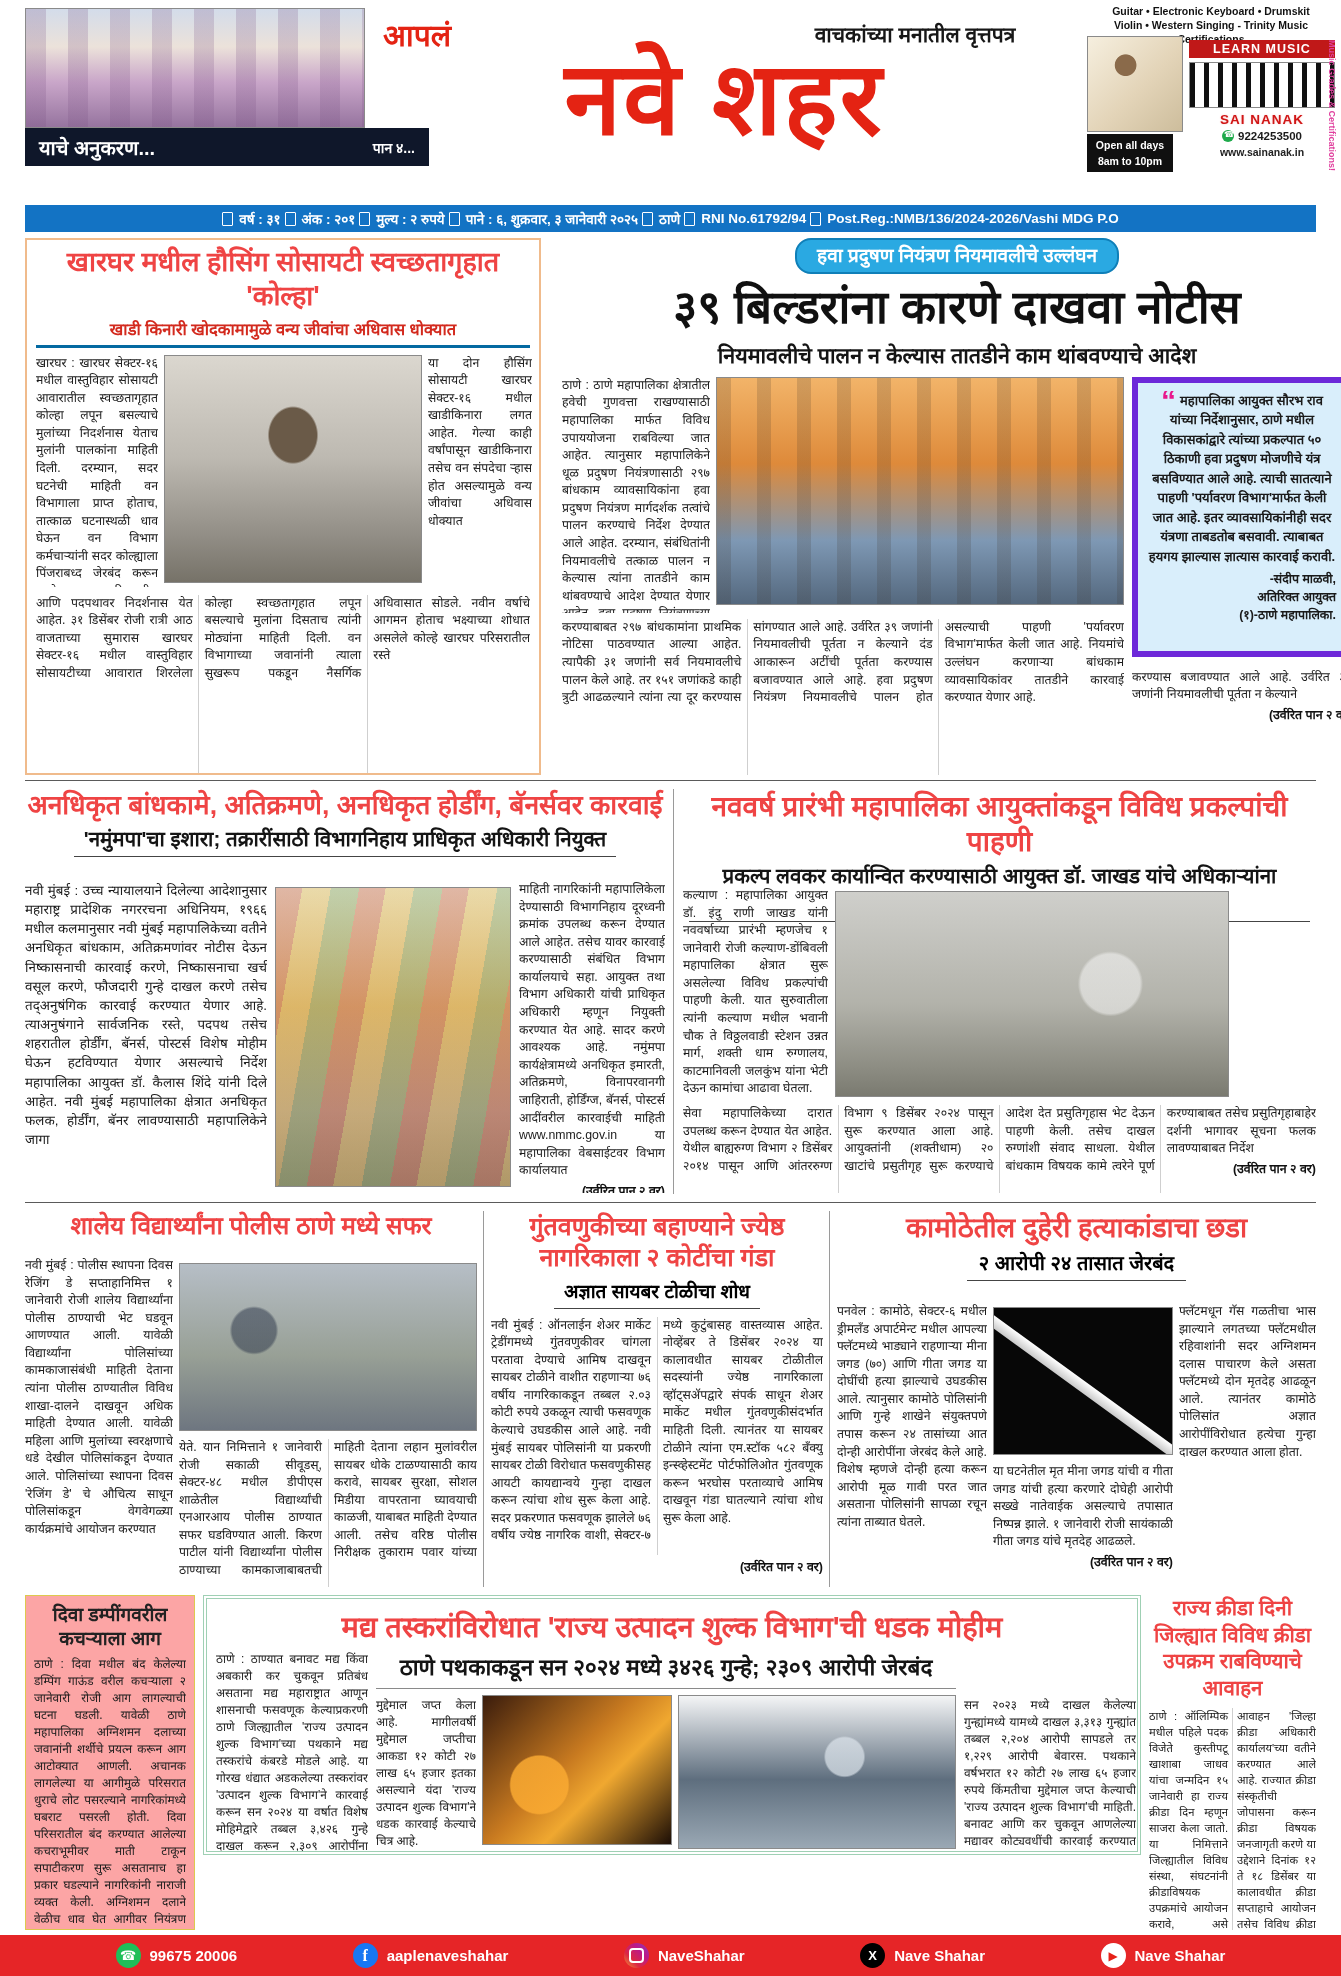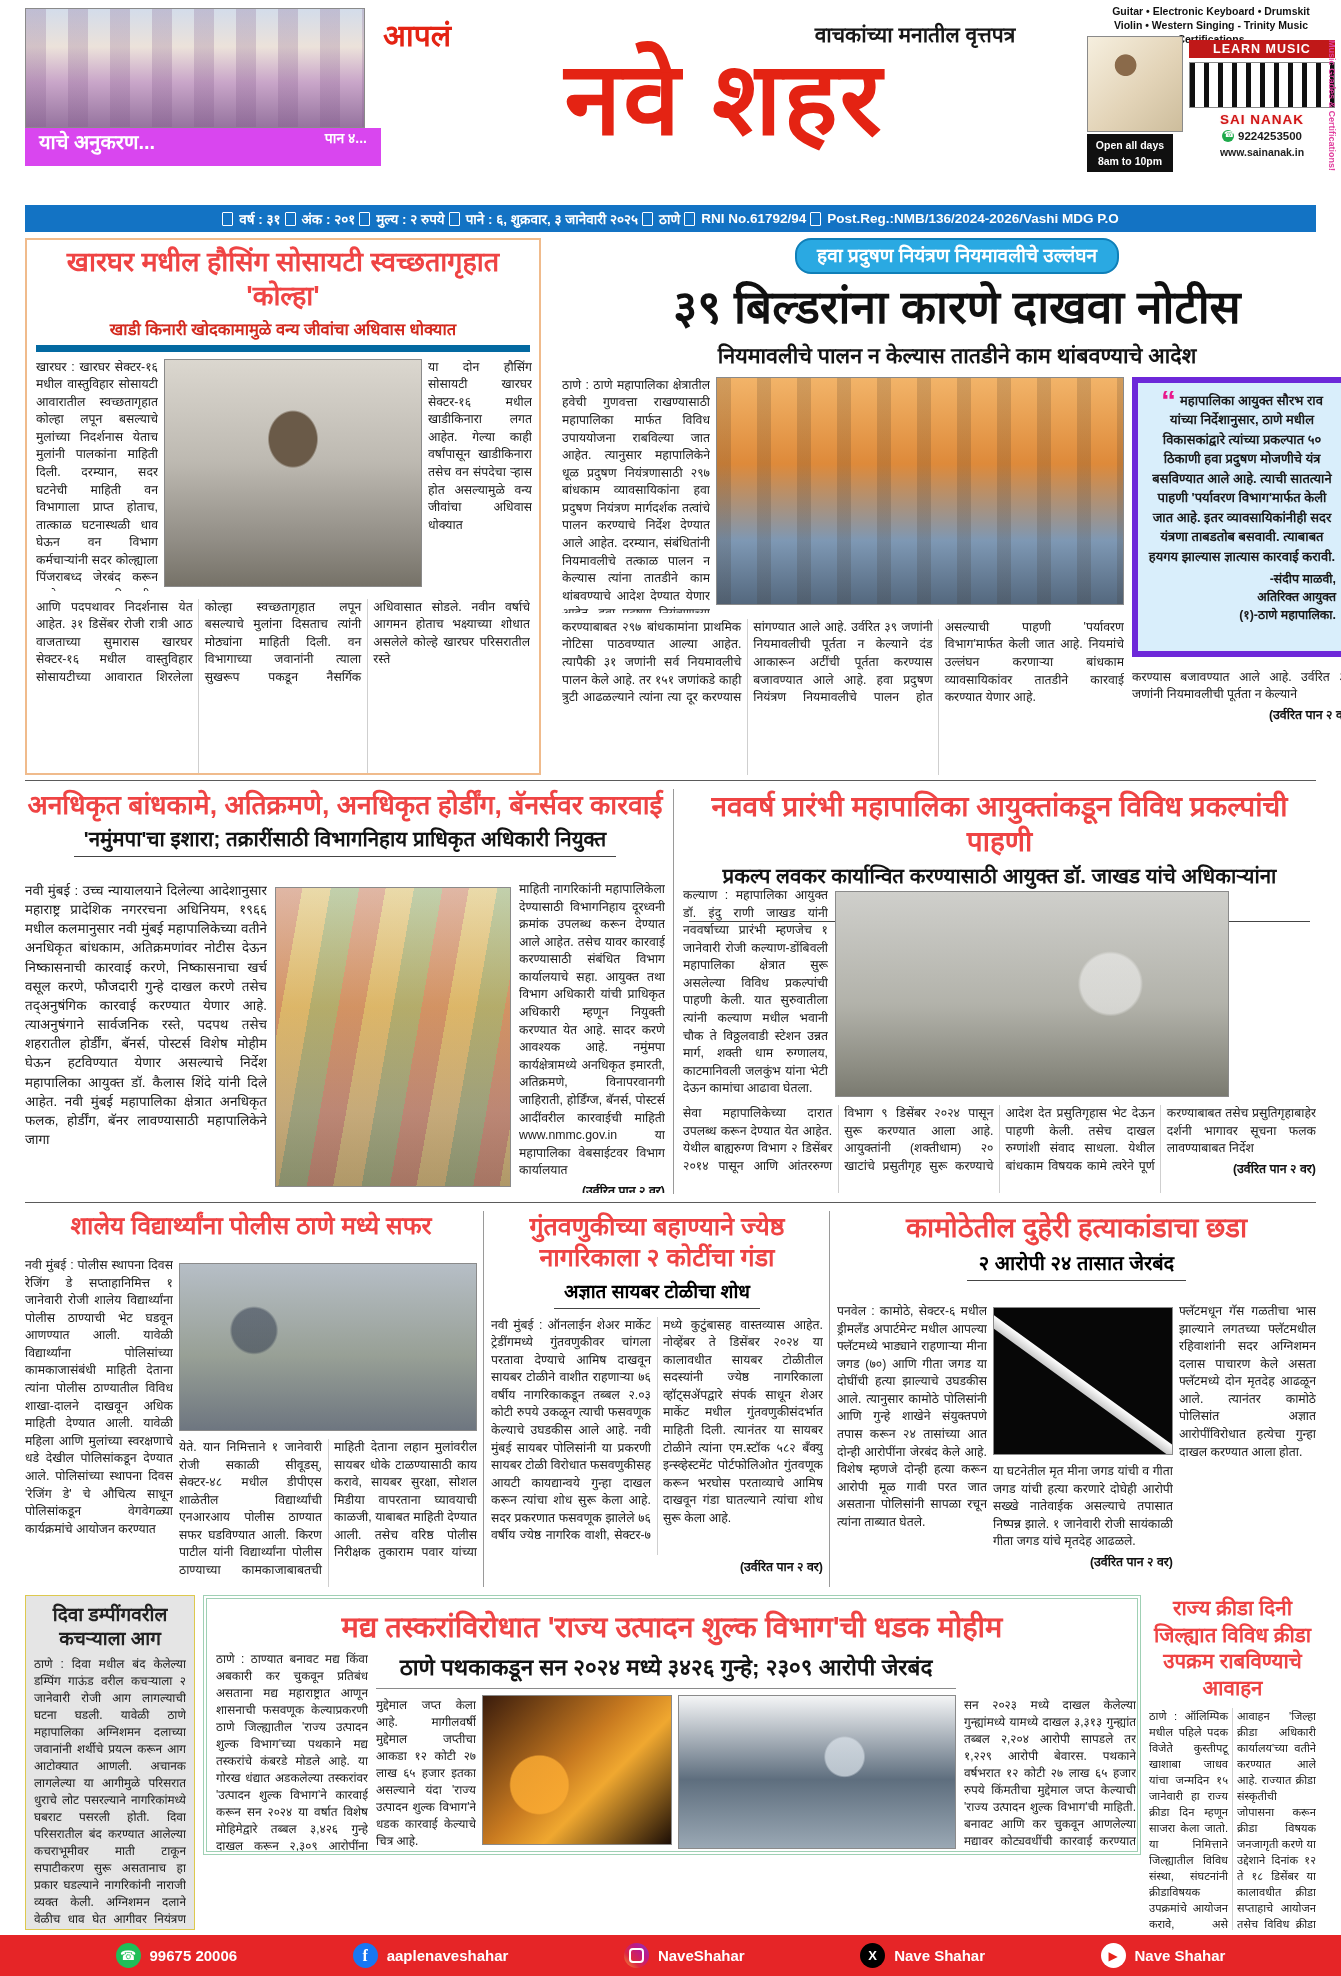--- a/index.html
+++ b/index.html
@@ -9,22 +9,22 @@
   .ph { border:1px solid #8a8a8a; }
   .col { font-size:12.3px; line-height:1.43; text-align:justify; color:#1b1b1b; overflow:hidden; }
   .cont { font-weight:800; text-align:right; font-size:12.4px; color:#111; margin-top:3px; }
   .hl { font-weight:800; color:#ef4444; text-align:center; line-height:1.25; }
 
   
   #masthead { position:absolute; left:0; top:0; width:1341px; height:204px; }
   .m-photo { position:absolute; left:25px; top:8px; width:340px; height:120px;
     background: repeating-linear-gradient(90deg, rgba(120,80,130,.22) 0 20px, rgba(255,255,255,0) 20px 42px),
     linear-gradient(180deg,#d3dcea 0%,#ece2da 32%,#c9a6c9 62%,#96749f 100%); }
-  .m-caption { position:absolute; left:25px; top:128px; width:356px; height:38px; background:#d946ef;
-    color:#fff; display:flex; justify-content:space-between; padding:0 14px;
+  .m-caption { position:absolute; left:25px; top:128px; width:404px; height:38px; background:#0f172a;
+    color:#fff; display:flex; align-items:center; justify-content:space-between; padding:0 14px;
     font-weight:800; font-size:20px; }
   .m-caption-page { font-size:14px; font-weight:700; }
   .m-pretitle { position:absolute; left:383px; top:14px; color:#e42313; font-size:30px; font-weight:800; }
   .m-tagline { position:absolute; left:720px; top:20px; width:390px; text-align:center; font-size:21px; font-weight:800; color:#171717; }
   .m-title { position:absolute; left:368px; top:26px; width:712px; height:172px; color:#e42313;
     font-size:102px; font-weight:900; text-align:center; line-height:1.45; letter-spacing:2px; overflow:hidden; }
   .m-ad { position:absolute; left:1085px; top:4px; width:252px; height:170px; font-size:10px; }
   .ad-top { text-align:center; font-weight:800; font-size:10.5px; line-height:1.35; color:#111; }
   .ad-guitarist { position:absolute; left:2px; top:32px; width:96px; height:96px;
     background: radial-gradient(circle at 40% 30%, #8a6a4a 0 12%, transparent 13%),
@@ -49,21 +49,21 @@
   #infobar { position:absolute; left:25px; top:205px; width:1291px; height:27px; background:#1373c4;
     display:flex; align-items:center; justify-content:center; gap:4px; color:#fff; font-weight:800; font-size:13.5px; }
   .ib-item { display:inline-flex; align-items:center; white-space:nowrap; }
   .ib-item::before { content:""; display:inline-block; width:9px; height:12px; border:1.5px solid #fff; margin-right:6px; border-radius:1px; }
 
   
   #art-kharghar { position:absolute; left:25px; top:238px; width:516px; height:537px;
     border:2px solid #f0bb8c; padding:6px 9px; overflow:hidden; }
   #art-kharghar .hl { font-size:27px; }
   .k-sub { color:#d32a1e; font-size:16.5px; font-weight:800; text-align:center; margin:3px 0 7px;
-    border-bottom:7px solid #0369a1; padding-bottom:5px; }
+    border-bottom:3px solid #0369a1; padding-bottom:5px; }
   .k-row { position:relative; height:232px; }
   .k-col1 { position:absolute; left:0; top:0; width:122px; height:232px; }
   .k-photo { position:absolute; left:128px; top:0; width:258px; height:228px;
     background: radial-gradient(ellipse at 50% 35%, #6a5a48 0 13%, transparent 14%),
     linear-gradient(180deg,#dbd7cf 0%,#bdb9b1 45%,#918d85 80%,#767268 100%); }
   .k-col3 { position:absolute; left:392px; top:0; width:104px; height:232px; }
   .k-bottom { margin-top:8px; column-count:3; column-gap:12px; column-rule:1px solid #cfcfcf; height:192px; }
 
   
   #art-main { position:absolute; left:548px; top:238px; width:790px; height:537px; overflow:hidden;margin-left:14px; }
@@ -132,21 +132,21 @@
     border-bottom:1.5px solid #444; width:max-content; padding:0 12px 4px; }
   .b3c-col1 { position:absolute; left:0; top:92px; width:150px; height:284px; }
   .b3c-photo { position:absolute; left:156px; top:96px; width:180px; height:148px; background:#070707; overflow:hidden; }
   .b3c-photo::after { content:""; position:absolute; left:-30%; top:46%; width:150%; height:11px;
     background:linear-gradient(#ffffff,#c9c9c9); transform:rotate(36deg); border-radius:5px; }
   .b3c-col3 { position:absolute; left:342px; top:92px; width:137px; height:284px; }
   .b3c-under { position:absolute; left:156px; top:252px; width:180px; height:124px; }
 
   
   #band4 { position:absolute; left:25px; top:1595px; width:1291px; height:335px; }
-  .b4y { position:absolute; left:0; top:0; width:170px; height:335px; background:#e5e5e5;
+  .b4y { position:absolute; left:0; top:0; width:170px; height:335px; background:#fca5a5;
     border:1px solid #ddc94e; padding:7px 8px; overflow:hidden; }
   .b4y .hl { font-size:19px; color:#222; margin-bottom:5px; }
   .b4y .col { font-size:11.9px; }
   .b4m { position:absolute; left:178px; top:0; width:938px; height:260px; border:4px double #9fd0b4; padding:8px 9px; overflow:hidden; }
   .b4m .hl { font-size:29px; margin-top:2px; }
   .b4m-grid { position:relative; height:272px; margin-top:6px; }
   .b4m-colA { position:absolute; left:0; top:0; width:152px; height:268px; font-size:11.9px; }
   .b4m-sub { position:absolute; left:160px; top:0; width:580px; text-align:center; font-size:22.5px; font-weight:800;
     border-bottom:1px solid #8a8a8a; padding-bottom:6px; color:#141414; }
   .b4m-colB { position:absolute; left:160px; top:46px; width:100px; height:222px; font-size:11.9px; }

